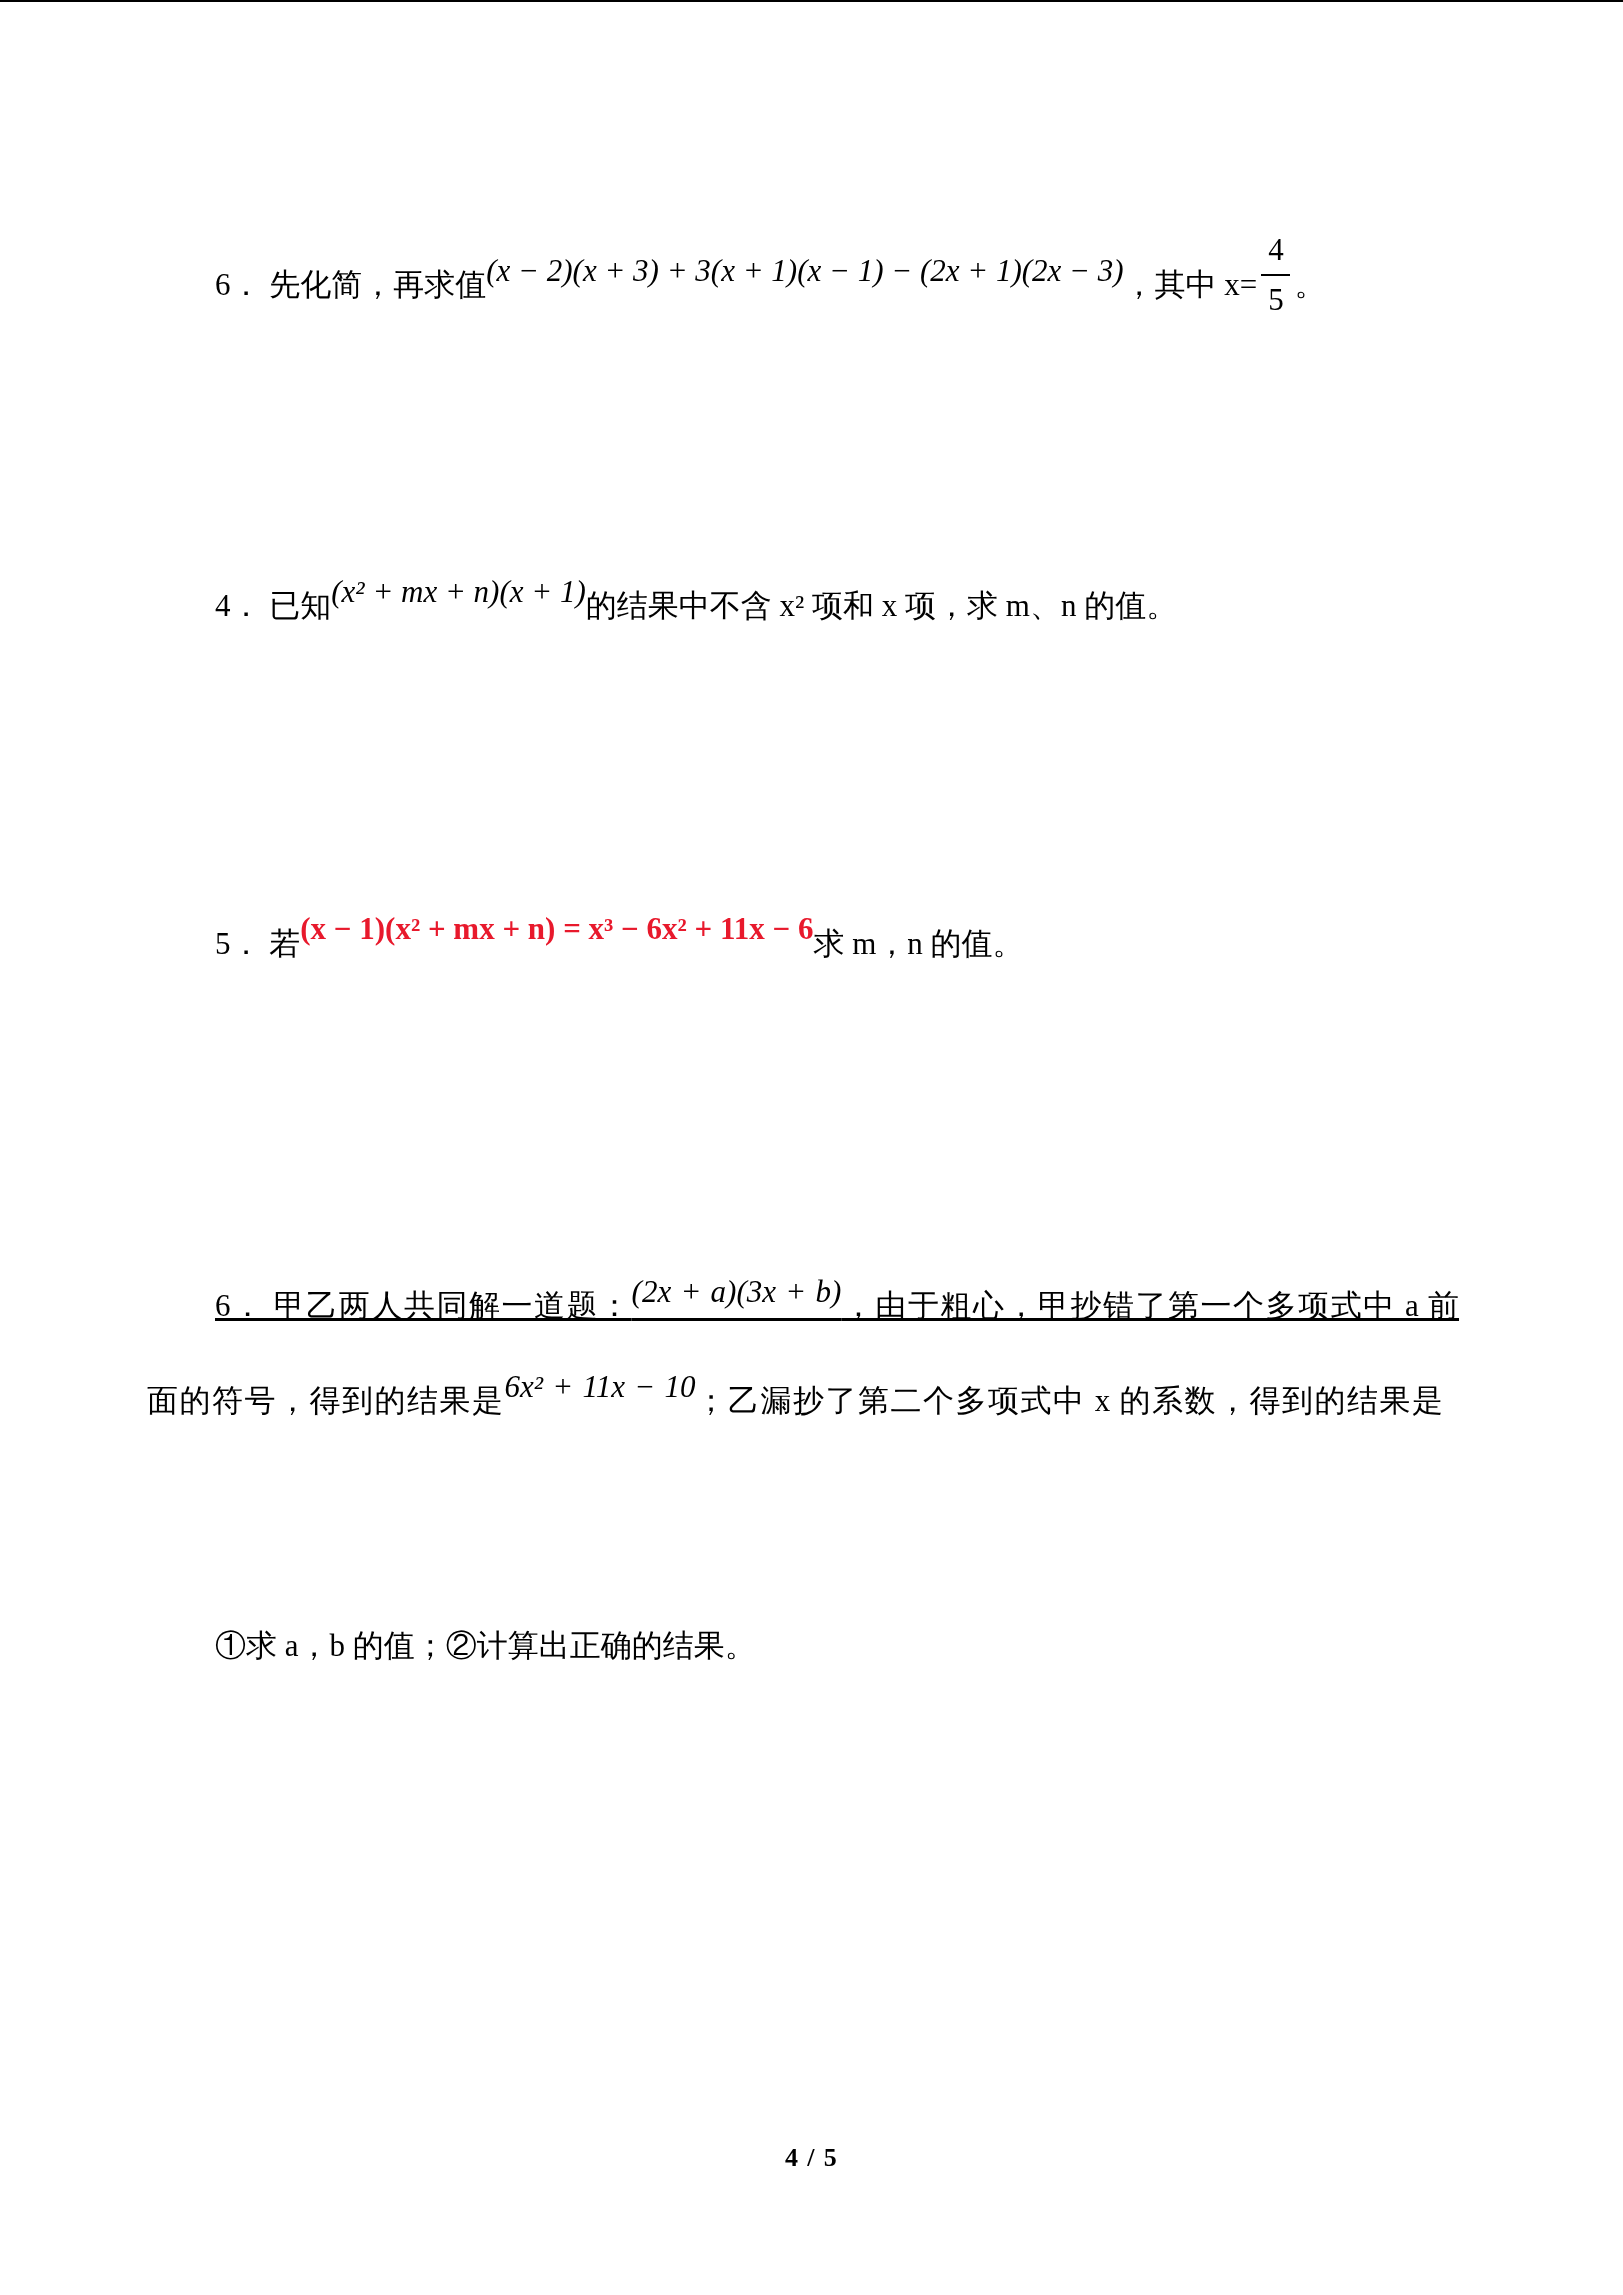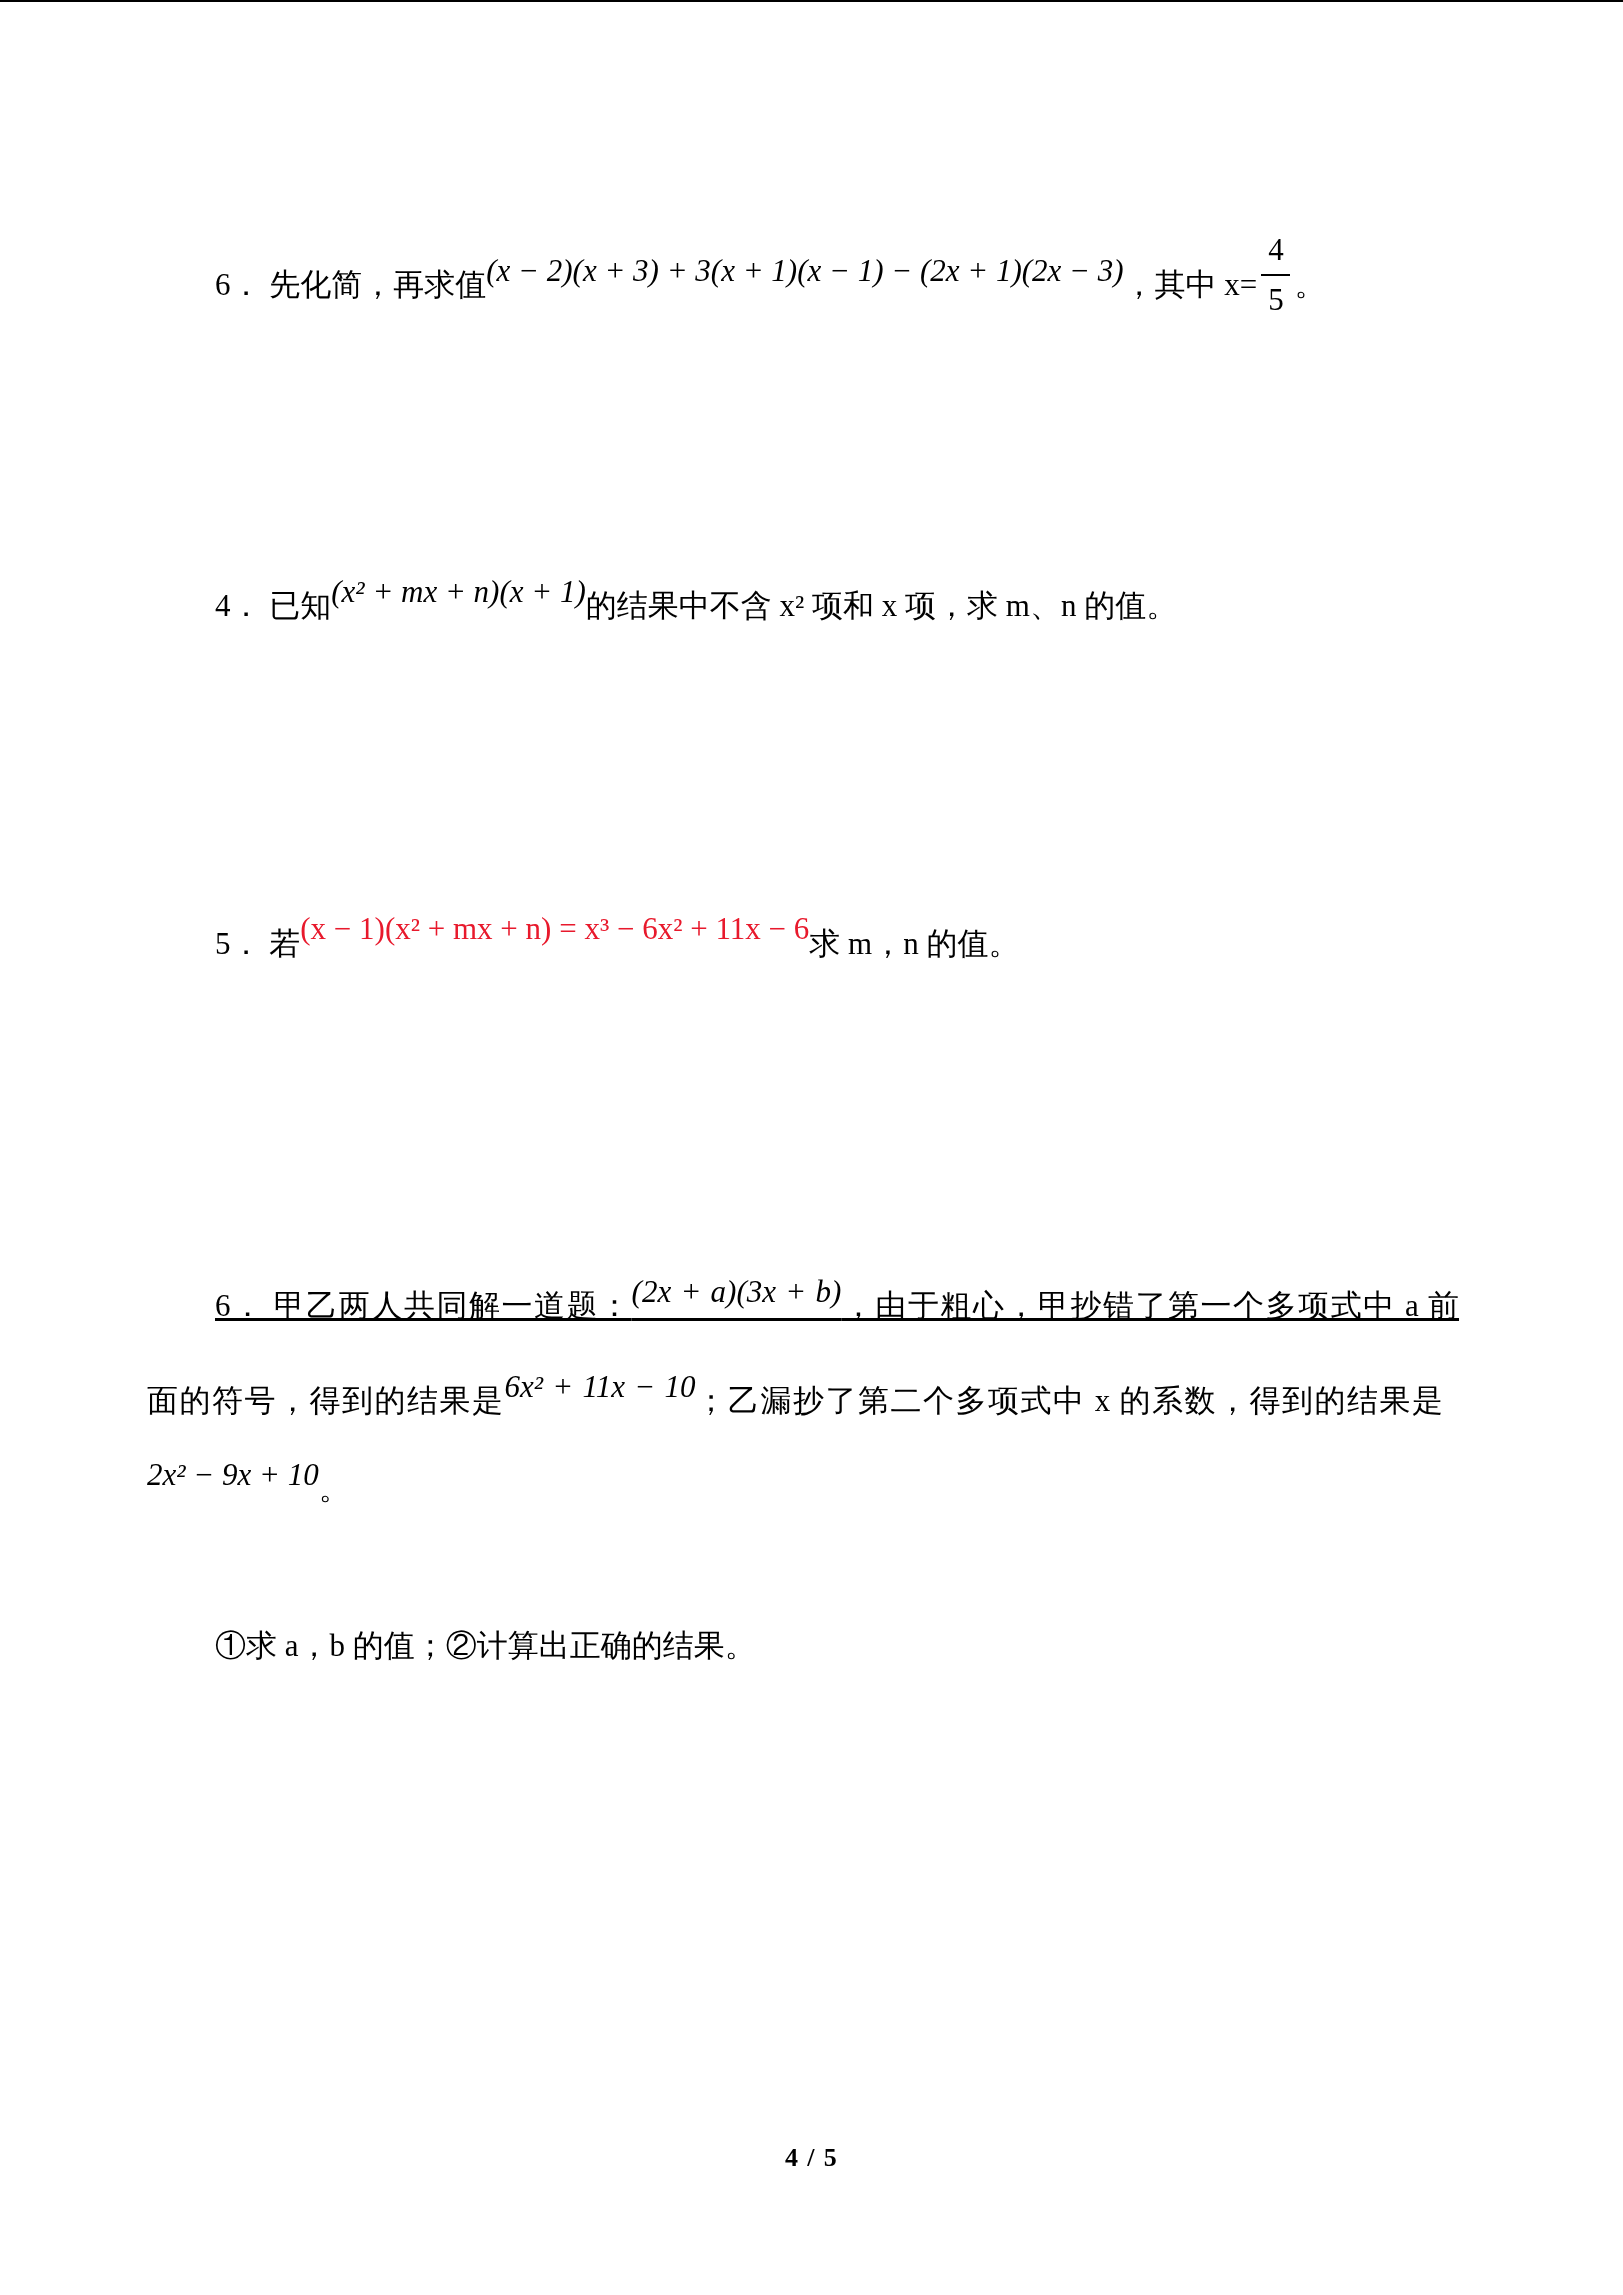--- a/index.html
+++ b/index.html
@@ -22,21 +22,21 @@
   .justify-full { text-align:justify; text-align-last:justify; }
   
   .eq {
     font-style:italic;
     position:relative;
     top:-13.6px;
     white-space:nowrap;
   }
   .eq-red {
     font-style:normal;
-    font-weight:400;
+    font-weight:700;
     color:var(--formula-red,#e8192c);
     position:relative;
     top:-15px;
     white-space:nowrap;
     margin-top:42px;
   }
   
   .frac {
     display:inline-block;
     vertical-align:-15px;
@@ -81,23 +81,20 @@
   </div>
 
   <div class="line indented justify-full" style="top:1286px;text-decoration:underline;">
     <span>6． 甲乙两人共同解一道题：</span><span class="eq">(2x + a)(3x + b)</span><span>，由于粗心，甲抄错了第一个多项式中 a 前</span>
   </div>
 
   <div class="line flush justify-full" style="top:1381px;">
     <span>面的符号，得到的结果是</span><span class="eq">6x² + 11x − 10</span><span>；乙漏抄了第二个多项式中 x 的系数，得到的结果是</span>
   </div>
 
-  <div class="line flush" style="top:1469px;">
-    <span class="eq">2x² − 9x + 10</span><span>。</span>
-  </div>
 
   <div class="line indented" style="top:1626px;">
     <span>①求 a，b 的值；②计算出正确的结果。</span>
   </div>
 
   <div class="footer">4 / 5</div>
 </div>
 
 
 </body></html>

